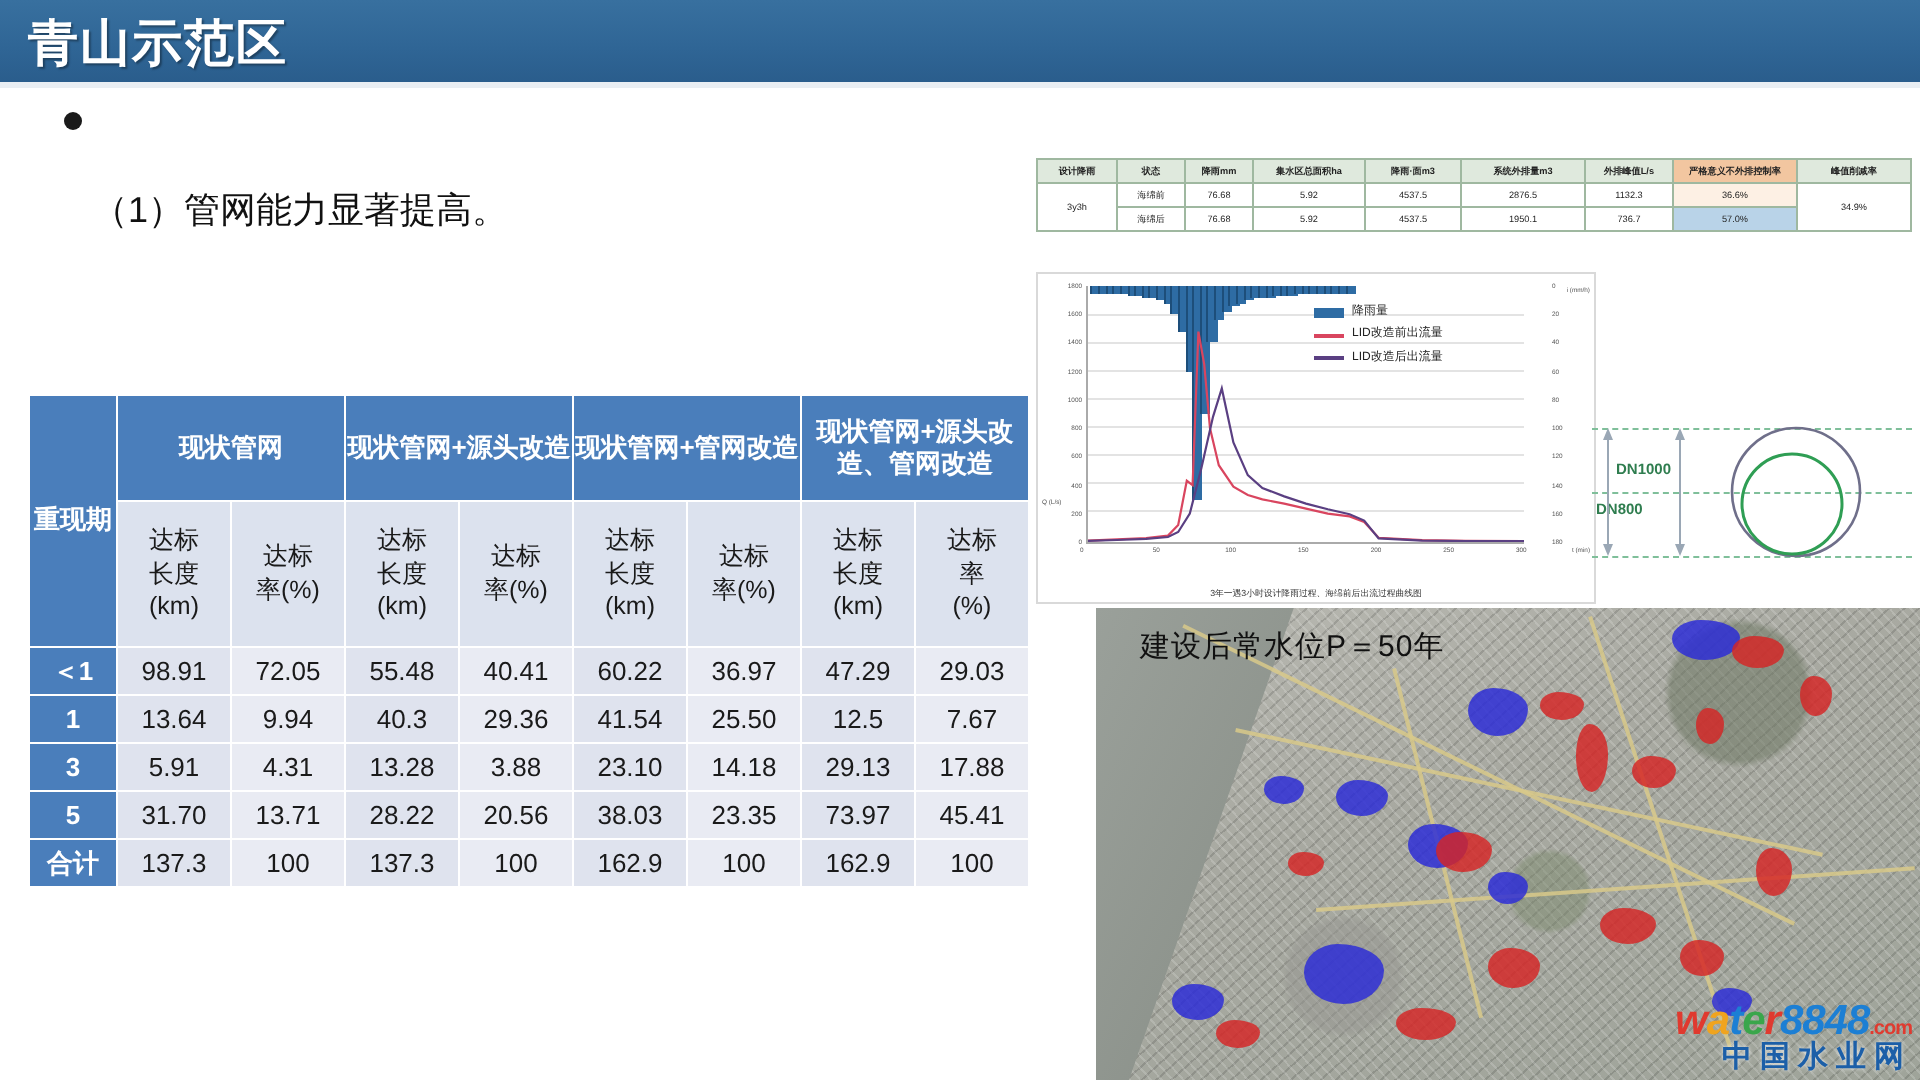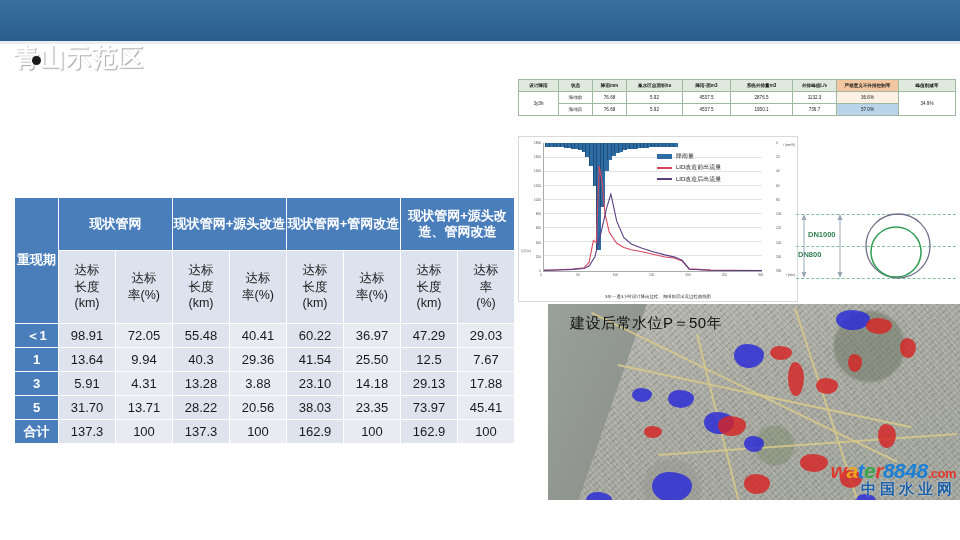--- a/index.html
+++ b/index.html
@@ -13,21 +13,20 @@
 
   
   .titlebar{
     position:absolute;left:0;top:0;width:960px;height:41px;
     background:linear-gradient(180deg,#38709f 0%,#2f6595 60%,#2a5d8c 100%);
   }
   .titlebar .ttl{
     position:absolute;left:14px;top:5px;
     color:#ffffff;font-size:25px;font-weight:bold;letter-spacing:1px;
     text-shadow:1px 1px 1px rgba(0,0,0,.35);
-    margin-top:36px;
   }
   .title-underline{
     position:absolute;left:0;top:41px;width:960px;height:3px;background:#e9eef3;
   }
 
   
   .bullet-row{position:absolute;left:32px;top:56px;display:flex;align-items:center;}
   .bullet-dot{
     width:9px;height:9px;border-radius:50%;background:#1a1a1a;margin-right:14px;
   }
@@ -120,21 +119,21 @@
     color:#d01f1f;font-size:9px;line-height:1.75;
   }
 
   
   .pipewrap{position:absolute;left:796px;top:210px;width:162px;height:86px;}
   .dashline{position:absolute;left:0;width:160px;height:0;border-top:1px dashed #7fbf9a;}
   .dnlabel{position:absolute;font-size:7.5px;color:#2f7d4f;font-weight:bold;}
 
   
   .satwrap{
-    position:absolute;left:548px;top:304px;width:412px;height:196px;
+    position:absolute;left:548px;top:304px;width:412px;height:236px;
     overflow:hidden;background:#8a8f86;
   }
   .sat-water{
     position:absolute;left:0;top:0;width:150px;height:236px;
     background:linear-gradient(115deg,#9aa09a 0%,#8d938c 55%,#848a84 100%);
   }
   .sat-land{
     position:absolute;left:0;top:0;width:412px;height:236px;
     background:
       radial-gradient(circle at 78% 18%, rgba(110,120,100,.55) 0 9%, transparent 10%),
@@ -149,37 +148,38 @@
   .sat-blob{position:absolute;border-radius:42% 58% 51% 49%/47% 44% 56% 53%;opacity:.82;}
   .sat-lbl{
     position:absolute;left:22px;top:10px;font-size:15px;color:#111;
     letter-spacing:.5px;
   }
   .wm{position:absolute;right:4px;bottom:4px;text-align:right;line-height:1;}
   .wm1{font-size:21px;font-weight:bold;font-style:italic;letter-spacing:-.5px;}
   .wm1 .w{color:#e03a2f;}.wm1 .a{color:#f0a41e;}.wm1 .t{color:#1c7fd4;}
   .wm1 .e{color:#3aa64b;}.wm1 .r{color:#e03a2f;}
   .wm1 .num{color:#1c7fd4;}
-  .wm1 .dot{font-size:13px;color:#e03a2f;font-style:normal;text-align:right;}
+  .wm1 .dot{font-size:10px;color:#e03a2f;font-style:normal;text-align:right;}
   .wm2{font-size:15px;font-weight:bold;color:#1c5fa8;letter-spacing:4px;
        text-shadow:0 0 2px rgba(255,255,255,.8);}
 </style>
 </head>
 <body>
 
 <div class="slide">
 
   <div class="titlebar">
     <div class="ttl">青山示范区</div>
   </div>
   <div class="title-underline"></div>
 
   <div class="bullet-row">
     <span class="bullet-dot"></span>
   </div>
+  <div class="sub-line sub1">（1）管网能力显著提高。</div>
 
   <table class="maintable">
     <colgroup>
       <col style="width:44px">
         <col style="width:57px">
         <col style="width:57px">
       <col style="width:57px">
         <col style="width:57px">
         <col style="width:57px">
       <col style="width:57px">

